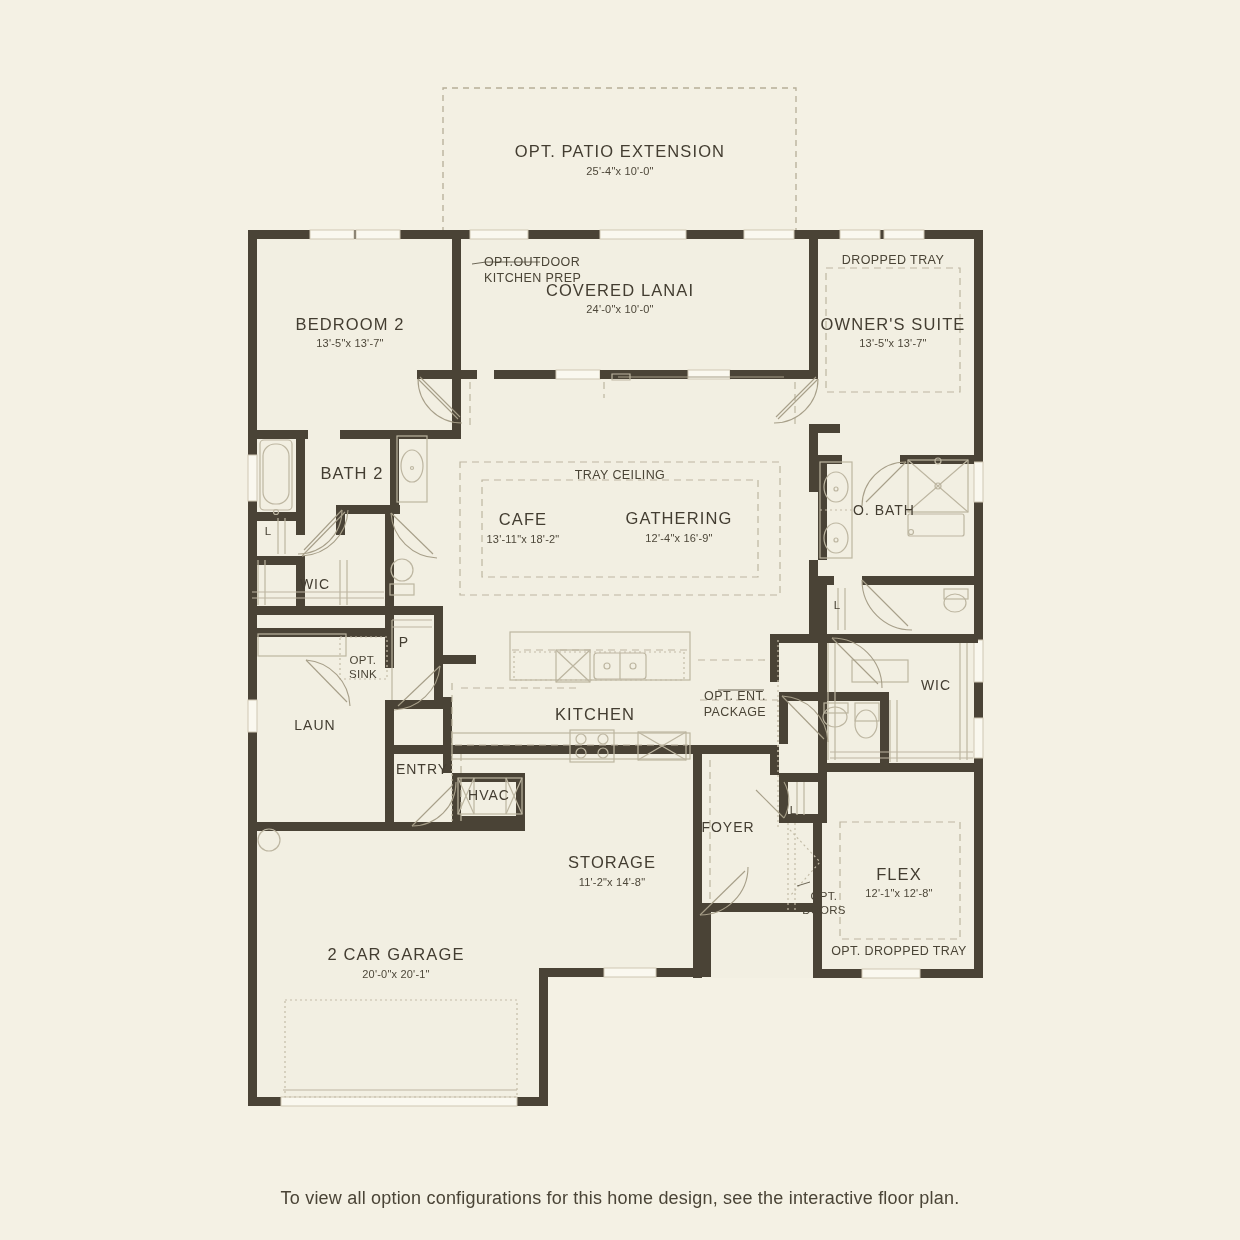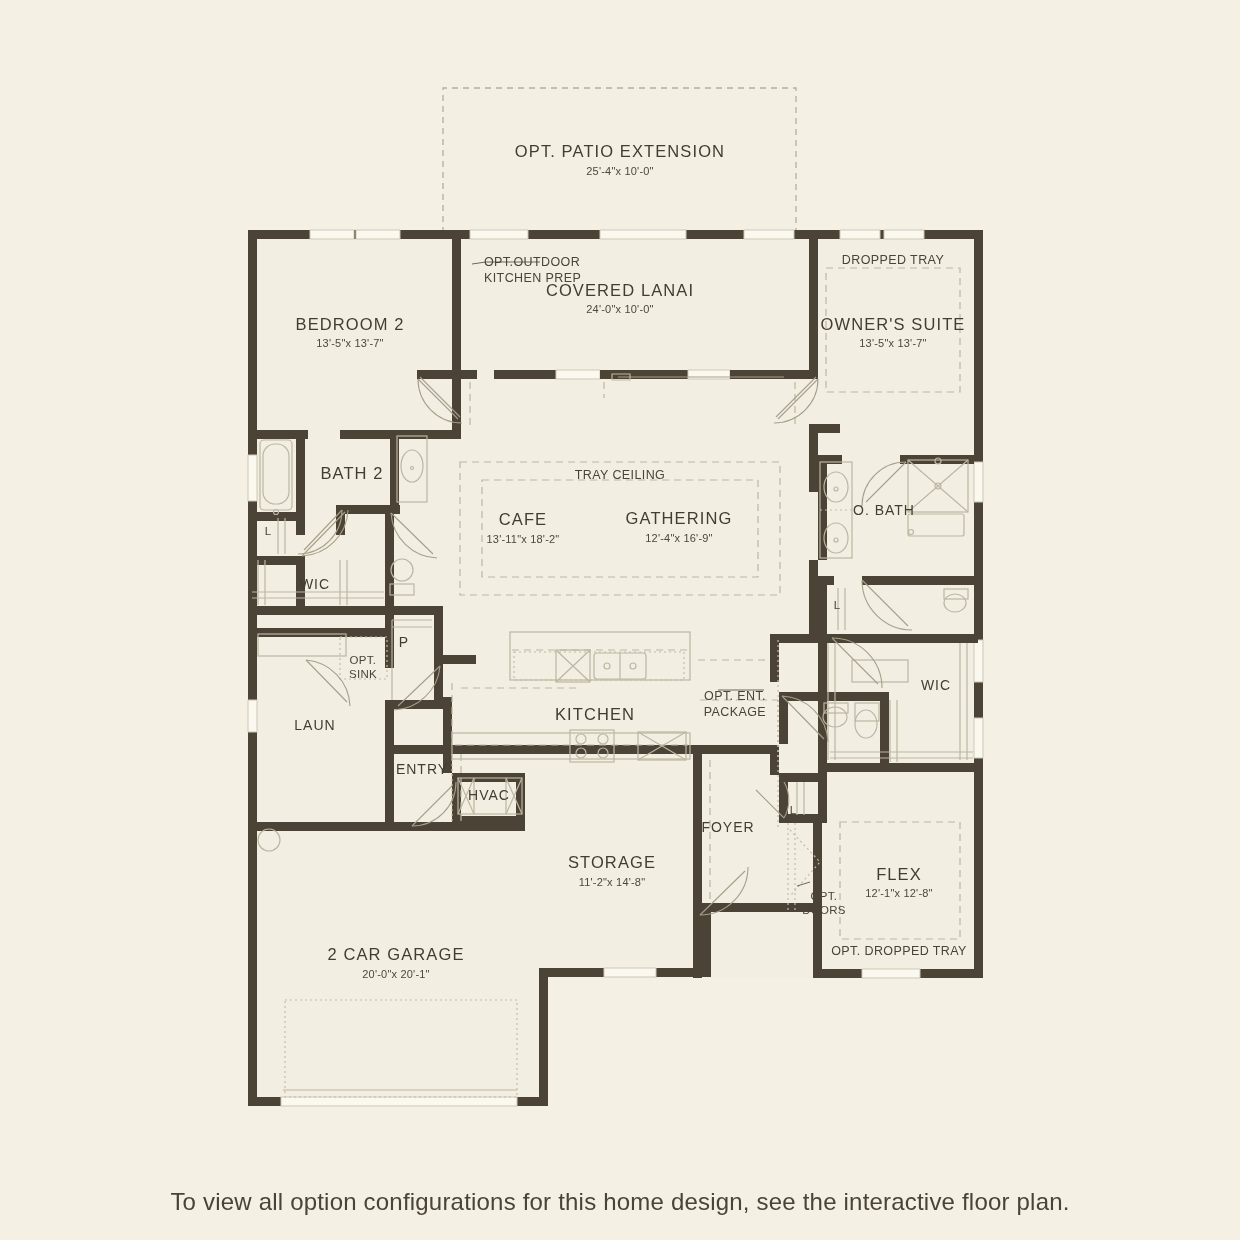--- a/index.html
+++ b/index.html
@@ -8,21 +8,21 @@
     width:1240px;height:1240px;
     background:#f4f1e4;
     font-family:"Liberation Sans", sans-serif;
     overflow:hidden;
     position:relative;
   }
   #stage{position:absolute;left:0;top:0;width:1240px;height:1240px;}
   svg#plan{position:absolute;left:0;top:0;width:1240px;height:1240px;display:block;}
   .caption{
     position:absolute;left:0;top:1188px;width:1240px;text-align:center;
-    font-size:24px;color:#4a4436;letter-spacing:.2px;
+    font-size:18px;color:#4a4436;letter-spacing:.2px;
     font-family:"Liberation Sans", sans-serif;
   }
   
   text{font-family:"Liberation Sans", sans-serif;fill:#433d31;}
   .rm-name{font-size:16.5px;letter-spacing:1.1px;text-anchor:middle;}
   .rm-name-sm{font-size:14px;letter-spacing:1px;text-anchor:middle;}
   .rm-dim{font-size:11px;letter-spacing:.2px;text-anchor:middle;fill:#4d4739;}
   .rm-note{font-size:12.5px;letter-spacing:.4px;text-anchor:middle;fill:#4a4436;}
   .rm-note-l{font-size:12.5px;letter-spacing:.4px;text-anchor:start;fill:#4a4436;}
   .rm-note-r{font-size:12.5px;letter-spacing:.4px;text-anchor:end;fill:#4a4436;}

